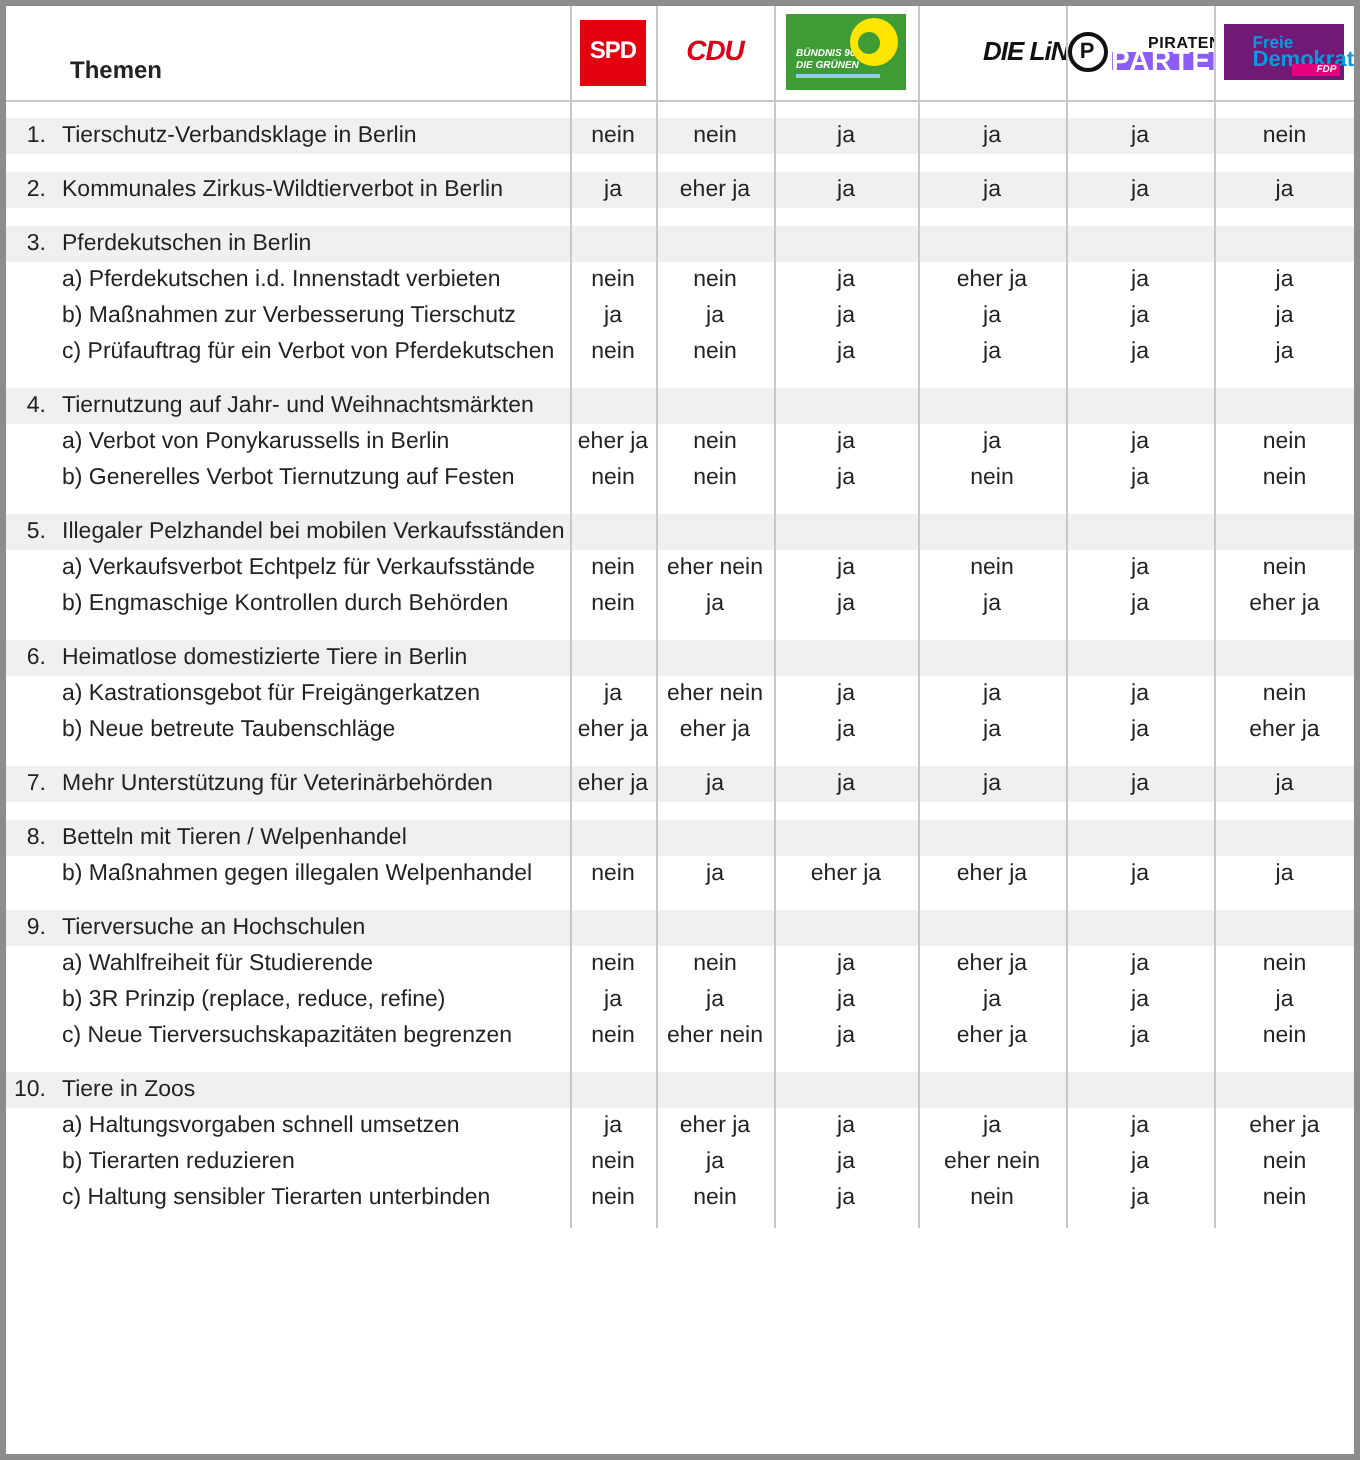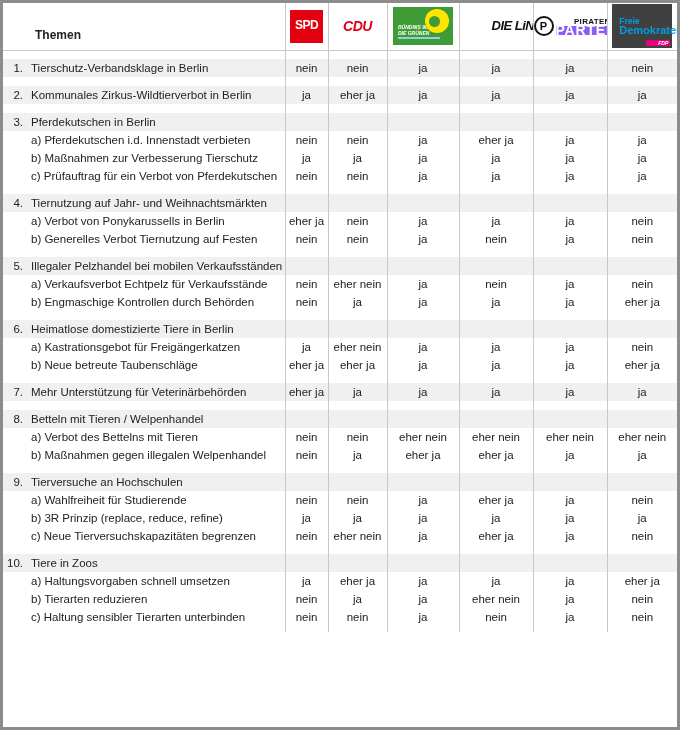--- a/index.html
+++ b/index.html
@@ -37,21 +37,21 @@
   .gruene .g-line { width: 42px; height: 2px; background: #8fd0e8; margin-top: 1px; }
   .gruene .sun { position: absolute; right: 6px; top: 4px; width: 20px; height: 20px; border-radius: 50%; background: #ffe600; box-shadow: 0 0 0 2px #ffe600; }
   .gruene .sun::after { content: ""; position: absolute; left: 2px; top: 5px; width: 11px; height: 11px; border-radius: 50%; background: #3f9b35; }
   .linke { font-weight: bold; font-style: italic; font-size: 13px; color: #111; letter-spacing: -0.5px; margin-left: 32px; }
   .linke .dot { color: #e3000f; }
   .piraten { gap: 2px; }
   .piraten .p-circle { width: 20px; height: 20px; border-radius: 50%; border: 2px solid #111; background: #fff; display: inline-flex; align-items: center; justify-content: center; font-weight: bold; font-size: 11px; color: #111; }
   .piraten .p-words { display: flex; flex-direction: column; align-items: flex-end; }
   .piraten .p-top { font-size: 8px; font-weight: bold; color: #111; line-height: 9px; letter-spacing: 0.3px; }
   .piraten .p-bot { font-size: 14px; font-weight: bold; color: #fff; background: #8b5cf6; line-height: 9px; text-align: center; letter-spacing: 0.8px; }
-  .fdp { width: 60px; height: 44px; background: #404040; flex-direction: column; align-items: flex-start; padding: 2px 7px; position: relative; }
+  .fdp { width: 60px; height: 28px; background: #701a75; flex-direction: column; align-items: flex-start; padding: 2px 14px; position: relative; }
   .fdp .f1 { font-size: 8.5px; line-height: 9px; color: #009ee0; font-weight: bold; }
   .fdp .f2 { font-size: 11px; line-height: 9px; color: #009ee0; font-weight: bold; text-align: center; }
   .fdp .f3 { position: absolute; right: 2px; bottom: 2px; background: #e5007d; color: #fff; font-size: 5px; width: 24px; text-align: right; padding-right: 2px; line-height: 6px; font-style: italic; font-weight: bold; }
 </style>
 </head>
 <body>
 
 <div class="frame">
   <table>
     <colgroup>
@@ -412,34 +412,20 @@
           <td class="val"></td>
           <td class="val"></td>
           <td class="val"></td>
           <td class="val"></td>
           <td class="val"></td>
         </tr>
         <tr class="sub">
           <td>
             <div class="lbl sub">
               <span class="n"></span>
-              <span class="t">a) Verbot des Bettelns mit Tieren</span>
-            </div>
-          </td>
-          <td class="val">nein</td>
-          <td class="val">nein</td>
-          <td class="val">eher nein</td>
-          <td class="val">eher nein</td>
-          <td class="val">eher nein</td>
-          <td class="val">eher nein</td>
-        </tr>
-        <tr class="sub">
-          <td>
-            <div class="lbl sub">
-              <span class="n"></span>
               <span class="t">b) Maßnahmen gegen illegalen Welpenhandel</span>
             </div>
           </td>
           <td class="val">nein</td>
           <td class="val">ja</td>
           <td class="val">eher ja</td>
           <td class="val">eher ja</td>
           <td class="val">ja</td>
           <td class="val">ja</td>
         </tr>

